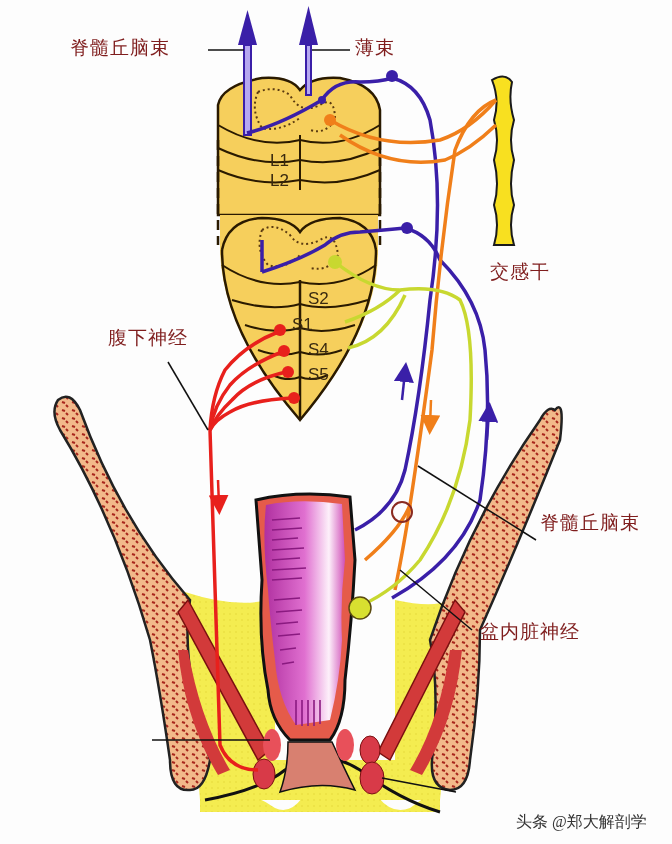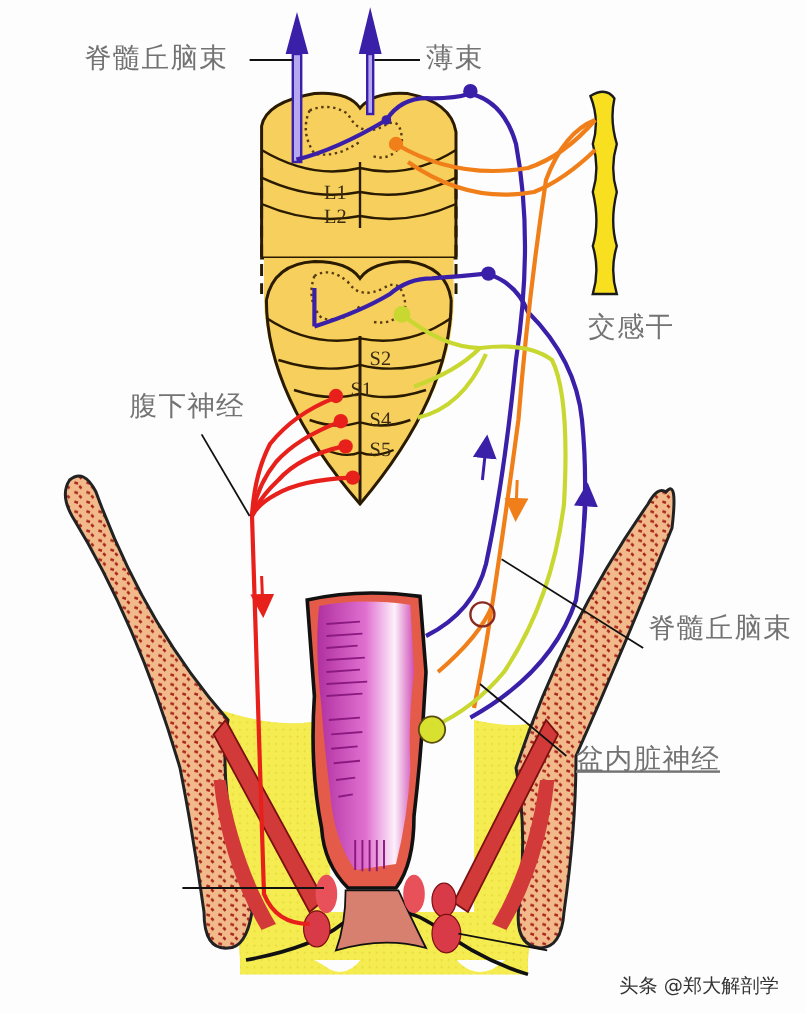--- a/index.html
+++ b/index.html
@@ -1,20 +1,20 @@
 <!DOCTYPE html>
 <html><head>
 <meta charset="utf-8">
 <style>
   html, body { margin:0; padding:0; background:#fdfdfd; }
   #stage { position:relative; width:672px; height:844px; overflow:hidden; background:#fdfdfd; font-family:"DejaVu Sans","Liberation Sans",sans-serif; }
   svg { position:absolute; left:0; top:0; }
-  .lbl { position:absolute; font-size:23px; color:#737373; white-space:nowrap; line-height:1; letter-spacing:1px; }
+  .lbl { position:absolute; font-size:19px; color:#7f1d1d; white-space:nowrap; line-height:1; letter-spacing:1px; }
   .lbl2 { position:absolute; font-size:23px; color:#1a1a1a; line-height:1.25; letter-spacing:1px; }
-  .seg { position:absolute; font-family:Liberation Serif, serif; font-size:17px; color:#3a2a10; line-height:1; }
+  .seg { position:absolute; font-family:Liberation Sans, sans-serif; font-size:17px; color:#3a2a10; line-height:1; }
   .wm { position:absolute; font-size:16px; color:#333; white-space:nowrap; }
 </style>
 </head>
 <body>
 
 <div id="stage">
 <svg width="672" height="844" viewBox="0 0 672 844">
   <defs>
     <marker id="arrBlue" markerWidth="8" markerHeight="8" refX="4" refY="4" orient="auto">
           <path d="M0,0 L8,4 L0,8 z" fill="#3a1fa8"></path>
@@ -193,23 +193,23 @@
     <line x1="152" y1="740" x2="270" y2="740"></line>
     <line x1="382" y1="778" x2="456" y2="792"></line>
   </g>
 </svg>
 
 <div class="lbl" style="left:70px;top:38px;">脊髓丘脑束</div>
 <div class="lbl" style="left:355px;top:38px;">薄束</div>
 <div class="lbl" style="left:490px;top:262px;">交感干</div>
 <div class="lbl" style="left:108px;top:328px;">腹下神经</div>
 <div class="lbl" style="left:540px;top:513px;">脊髓丘脑束</div>
-<div class="lbl" style="left:480px;top:622px;text-decoration:underline;">盆内脏神经</div>
+<div class="lbl" style="left:480px;top:622px;">盆内脏神经</div>
 
 <div class="seg" style="left:270px;top:152px;">L1</div>
 <div class="seg" style="left:270px;top:172px;">L2</div>
 <div class="seg" style="left:308px;top:290px;">S2</div>
 <div class="seg" style="left:292px;top:316px;">S1</div>
 <div class="seg" style="left:308px;top:341px;">S4</div>
 <div class="seg" style="left:308px;top:366px;">S5</div>
 
-<div class="wm" style="left:516px;top:812px;">头条 @郑大解剖学</div>
+<div class="wm" style="left:516px;top:812px;font-family:Liberation Serif, serif;">头条 @郑大解剖学</div>
 </div>
 
 </body></html>

